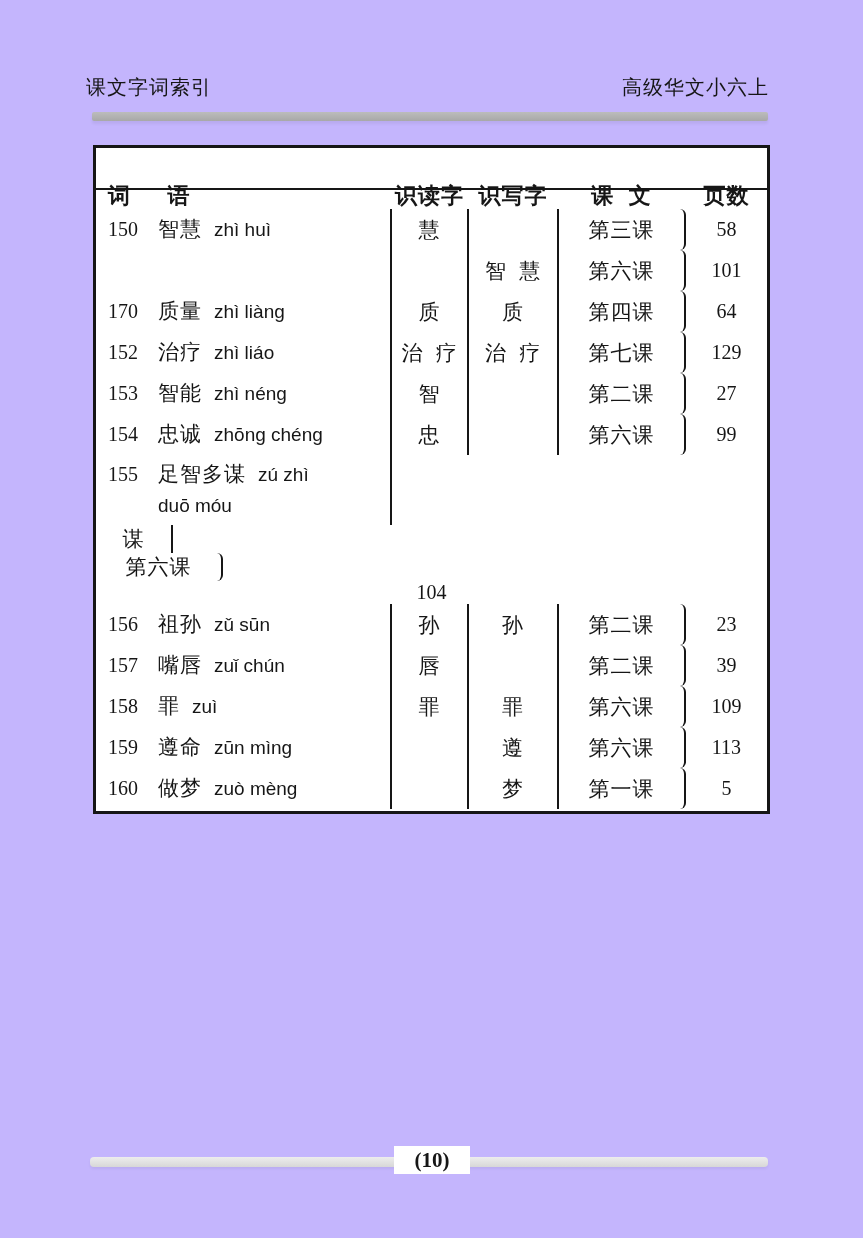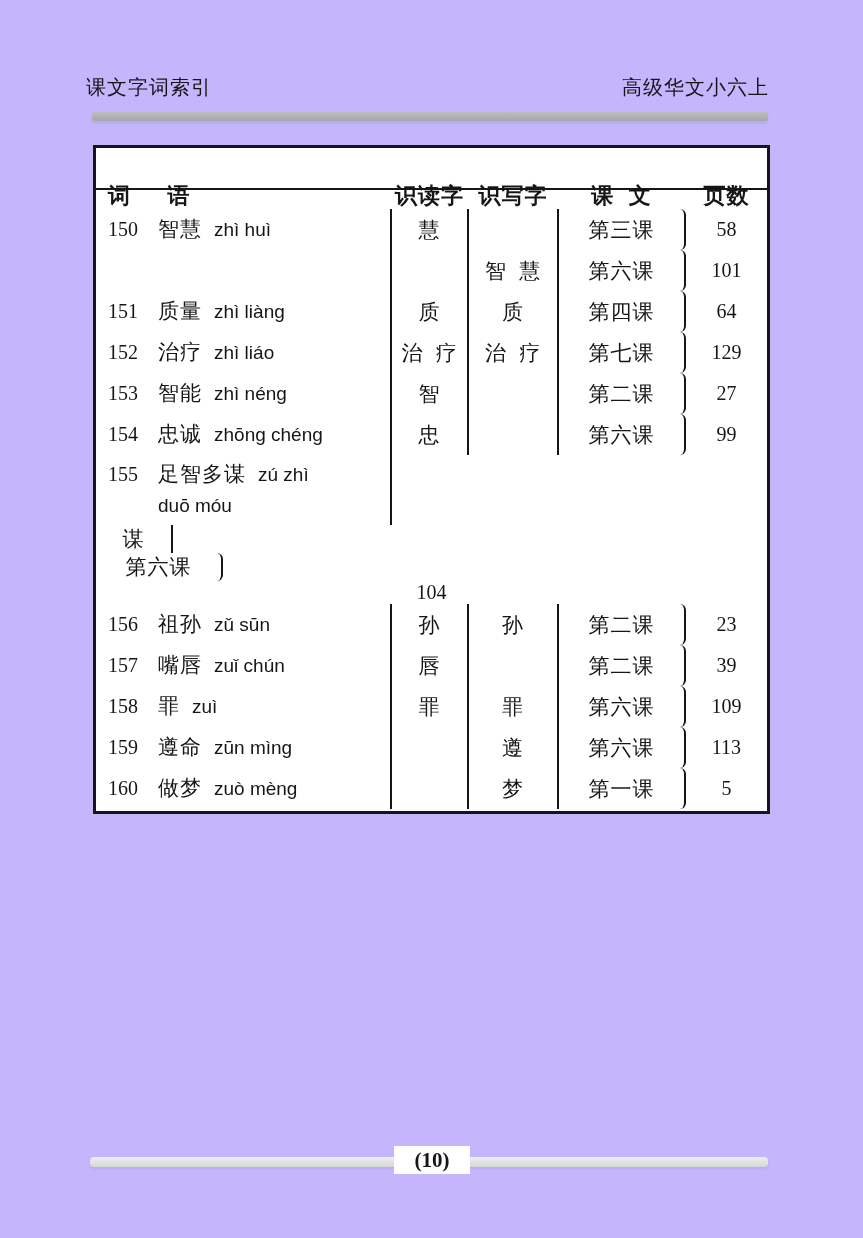--- a/index.html
+++ b/index.html
@@ -127,21 +127,21 @@
           <span class="wordwrap"><span class="num"></span><span class="cn"></span><span class="py"></span></span>
         </div>
         <div class="td c-read bline charcell"></div>
         <div class="td c-write bline charcell">智 慧</div>
         <div class="td c-lesson bline lesson">第六课</div>
         <div class="td c-page pageno">101</div>
       </div>
 
       <div class="tr">
         <div class="td c-word bline">
-          <span class="wordwrap"><span class="num">151</span><span class="cn">质量</span><span class="py">zhì liàng</span></span>
+          <span class="wordwrap"><span class="num">170</span><span class="cn">质量</span><span class="py">zhì liàng</span></span>
         </div>
         <div class="td c-read bline charcell">质</div>
         <div class="td c-write bline charcell">质</div>
         <div class="td c-lesson bline lesson">第四课</div>
         <div class="td c-page pageno">64</div>
       </div>
 
       <div class="tr">
         <div class="td c-word bline">
           <span class="wordwrap"><span class="num">152</span><span class="cn">治疗</span><span class="py">zhì liáo</span></span>

